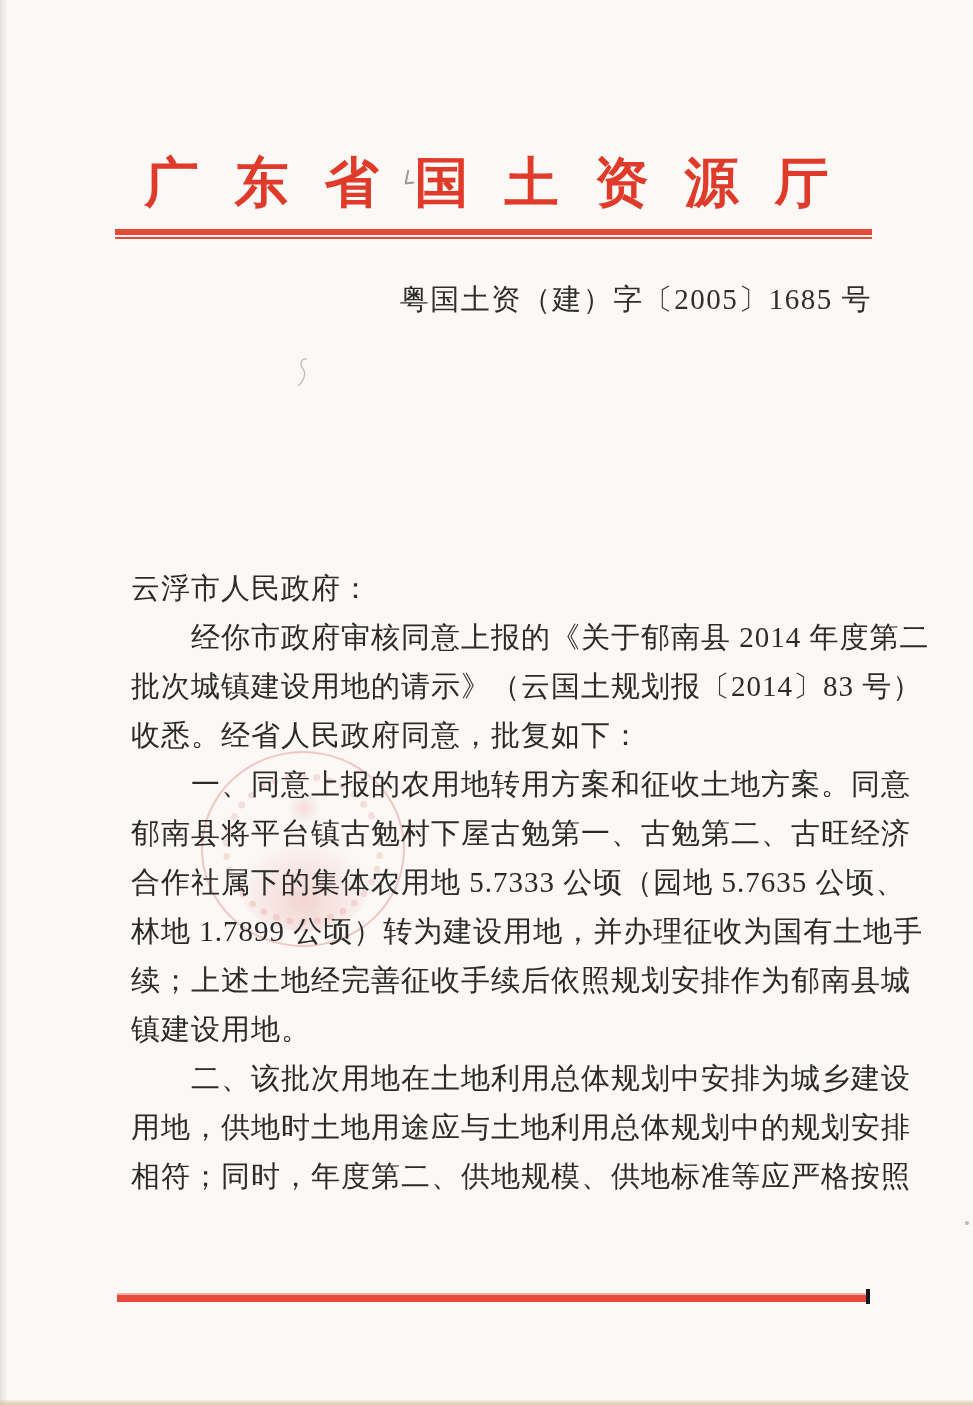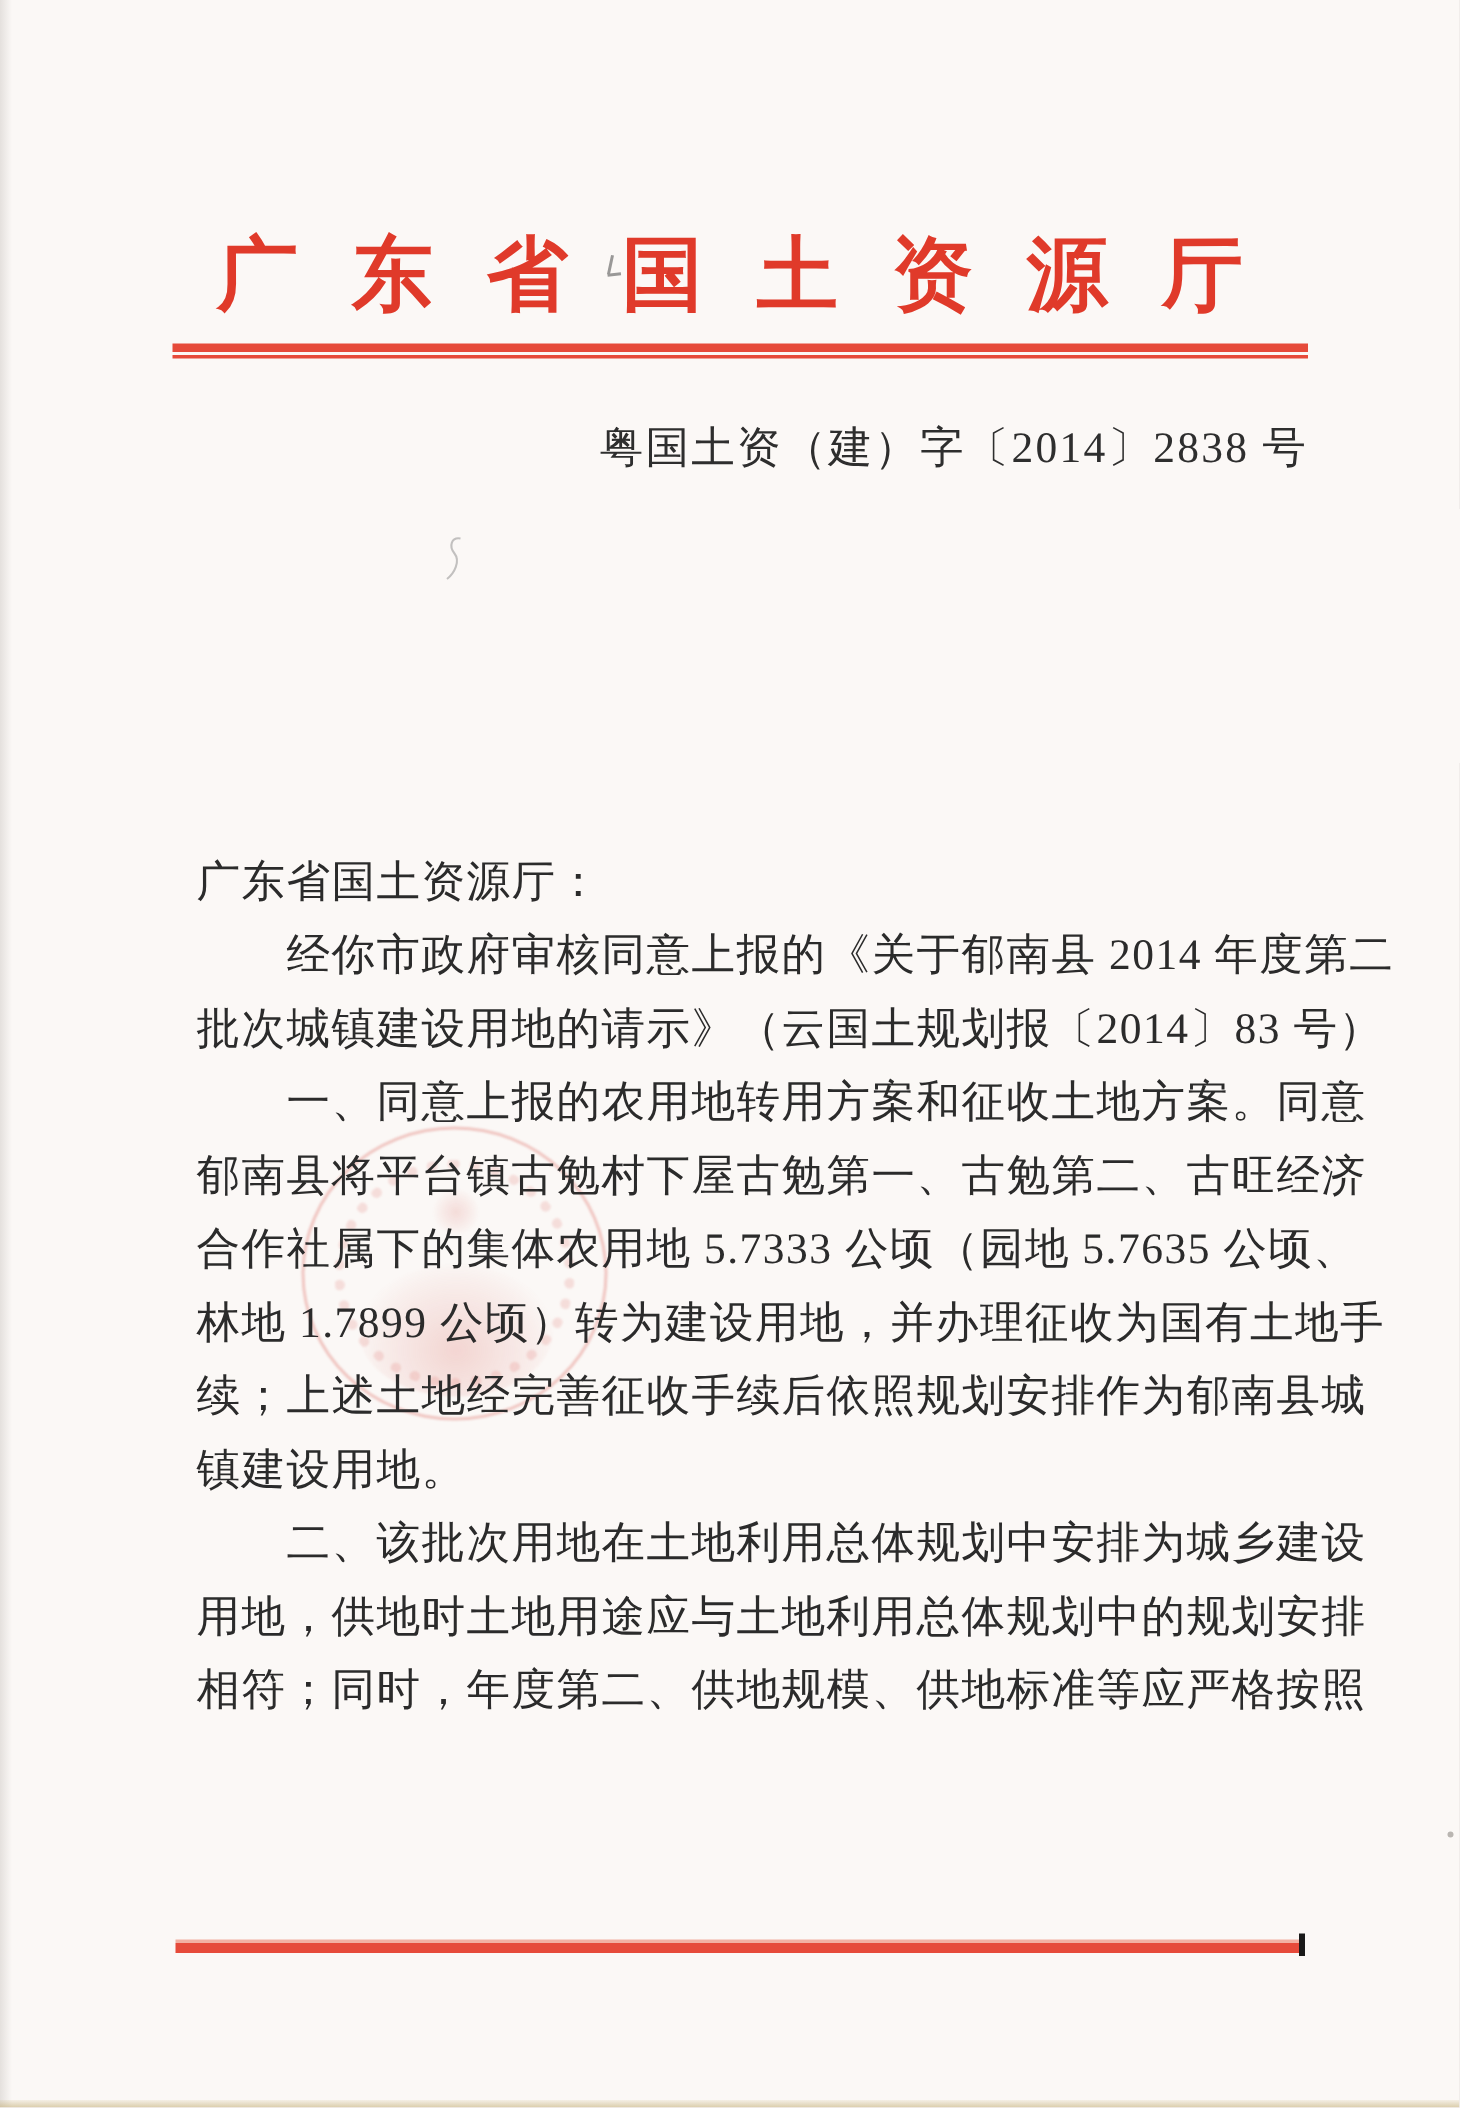--- a/index.html
+++ b/index.html
@@ -193,37 +193,38 @@
 
   <div class="letterhead">广东省国土资源厅</div>
 
   <div class="artifact-quote">
       <i></i>
       <i></i>
     </div>
 
   <div class="head-rule"></div>
 
-  <div class="doc-number">粤国土资（建）字〔2014〕2838 号</div>
+  <div class="doc-number">粤国土资（建）字〔2005〕1685 号</div>
 
   <div class="artifact-squiggle">
     <svg width="18" height="34" viewBox="0 0 18 34">
       <path d="M13 3 C 7 2, 5 8, 9 13 C 13 18, 9 26, 4 30" fill="none" stroke="#8a8a8a" stroke-width="1.4"></path>
     </svg>
   </div>
 
 
   <div class="seal">
     <div class="seal-ring2"></div>
   </div>
 
   <div class="doc-body">
-    <div class="bline">广东省国土资源厅：</div>
+    <div class="bline">云浮市人民政府：</div>
     <div class="bline">　　经你市政府审核同意上报的《关于郁南县 2014 年度第二</div>
     <div class="bline">批次城镇建设用地的请示》（云国土规划报〔2014〕83 号）</div>
+    <div class="bline">收悉。经省人民政府同意，批复如下：</div>
     <div class="bline">　　一、同意上报的农用地转用方案和征收土地方案。同意</div>
     <div class="bline">郁南县将平台镇古勉村下屋古勉第一、古勉第二、古旺经济</div>
     <div class="bline">合作社属下的集体农用地 5.7333 公顷（园地 5.7635 公顷、</div>
     <div class="bline">林地 1.7899 公顷）转为建设用地，并办理征收为国有土地手</div>
     <div class="bline">续；上述土地经完善征收手续后依照规划安排作为郁南县城</div>
     <div class="bline">镇建设用地。</div>
     <div class="bline">　　二、该批次用地在土地利用总体规划中安排为城乡建设</div>
     <div class="bline">用地，供地时土地用途应与土地利用总体规划中的规划安排</div>
     <div class="bline">相符；同时，年度第二、供地规模、供地标准等应严格按照</div>
   </div>

